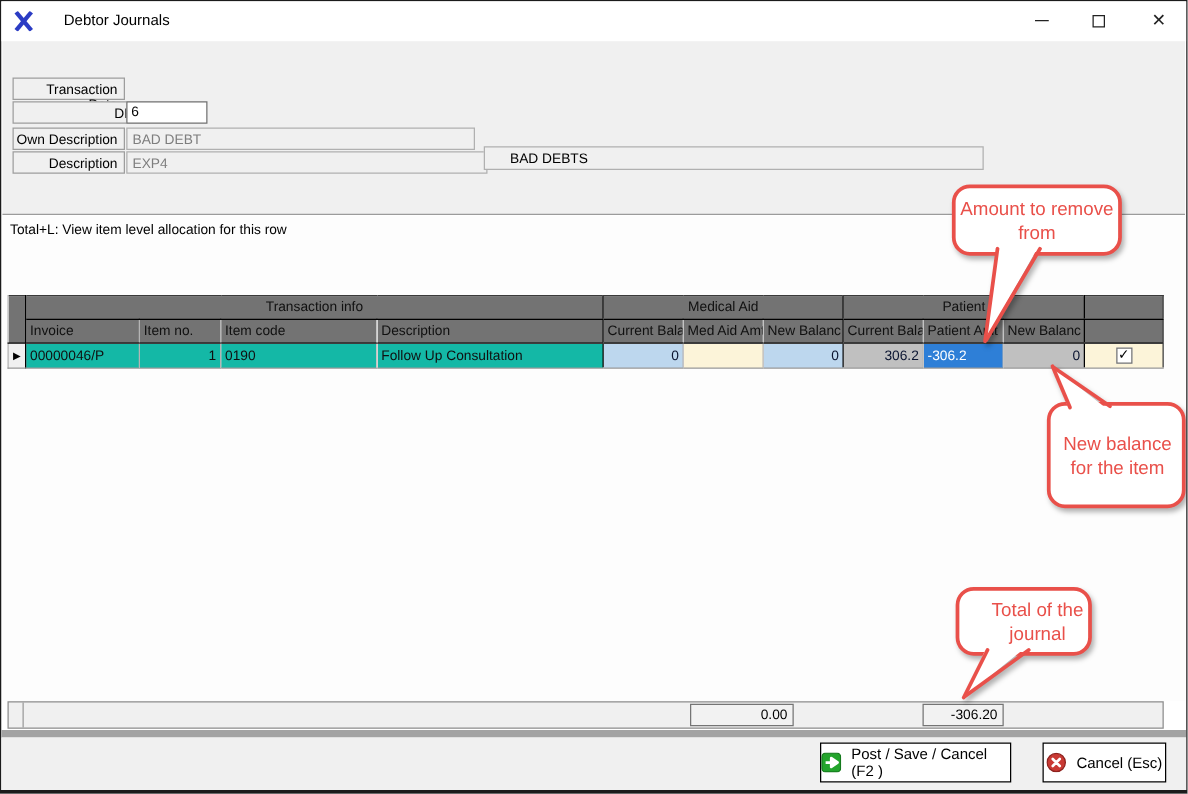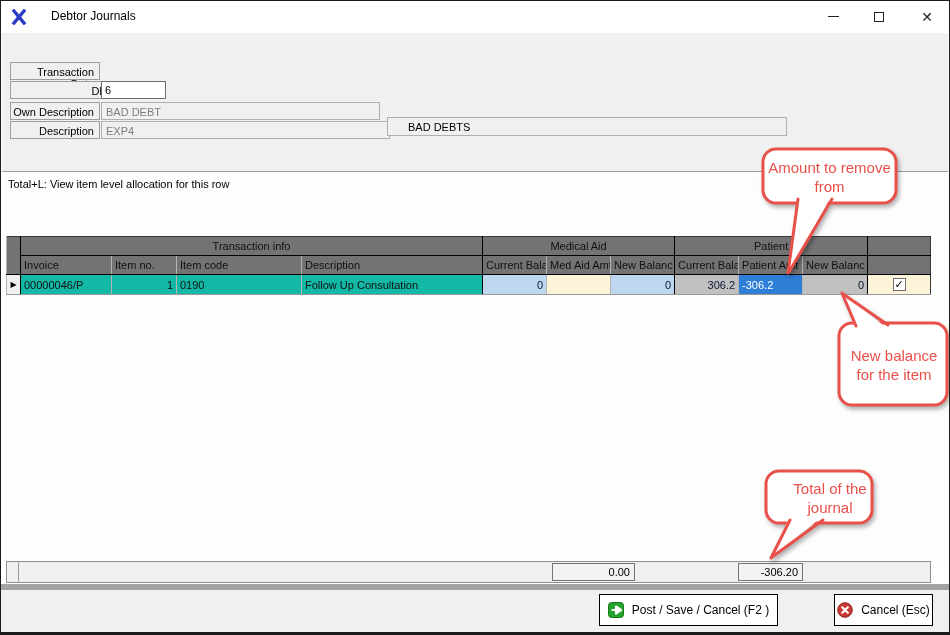--- a/index.html
+++ b/index.html
@@ -84,21 +84,21 @@
   .total-box.ma { left:551px; width:83px; }
   .total-box.pt { left:737px; width:65px; }
   .gray-strip { position:absolute; left:0; top:583px; width:100%; height:6px; background:#a3a3a3; }
 
   
   .button-bar { position:absolute; left:0; top:589px; width:100%; height:43px; background:#f0f0f0; }
   .btn {
     position:absolute; top:4px; height:32px; background:#fff; border:1px solid #000;
     display:flex; align-items:center; justify-content:center; gap:8px; font-size:12px; color:#000; cursor:default;
   }
-  .btn-post { left:598px; width:179px;text-align:right; }
+  .btn-post { left:655px; width:153px; }
   .btn-cancel { left:833px; width:99px; }
   .btn svg { flex:0 0 auto; }
 
   
   .callout-svg { position:absolute; pointer-events:none; filter:drop-shadow(2px 3px 2px rgba(0,0,0,0.3)); z-index:50; }
   .callout-text {
     position:absolute; z-index:51; pointer-events:none;
     display:flex; align-items:center; justify-content:center; text-align:center;
     color:var(--callout); font-size:15px; line-height:19px;
   }

